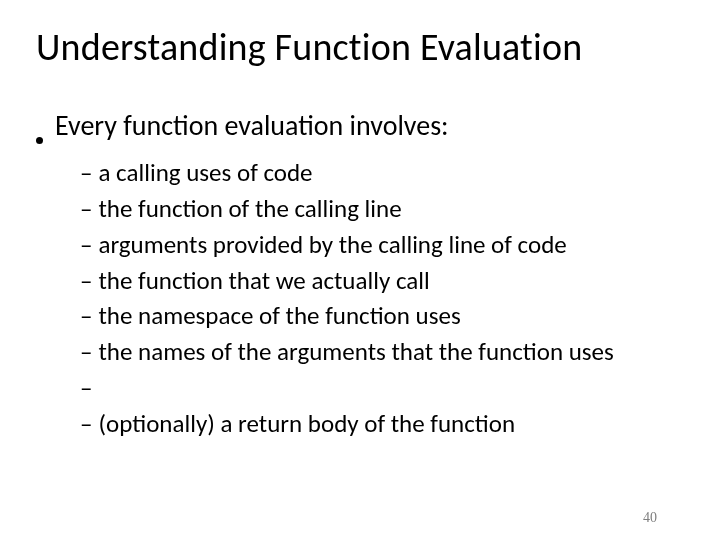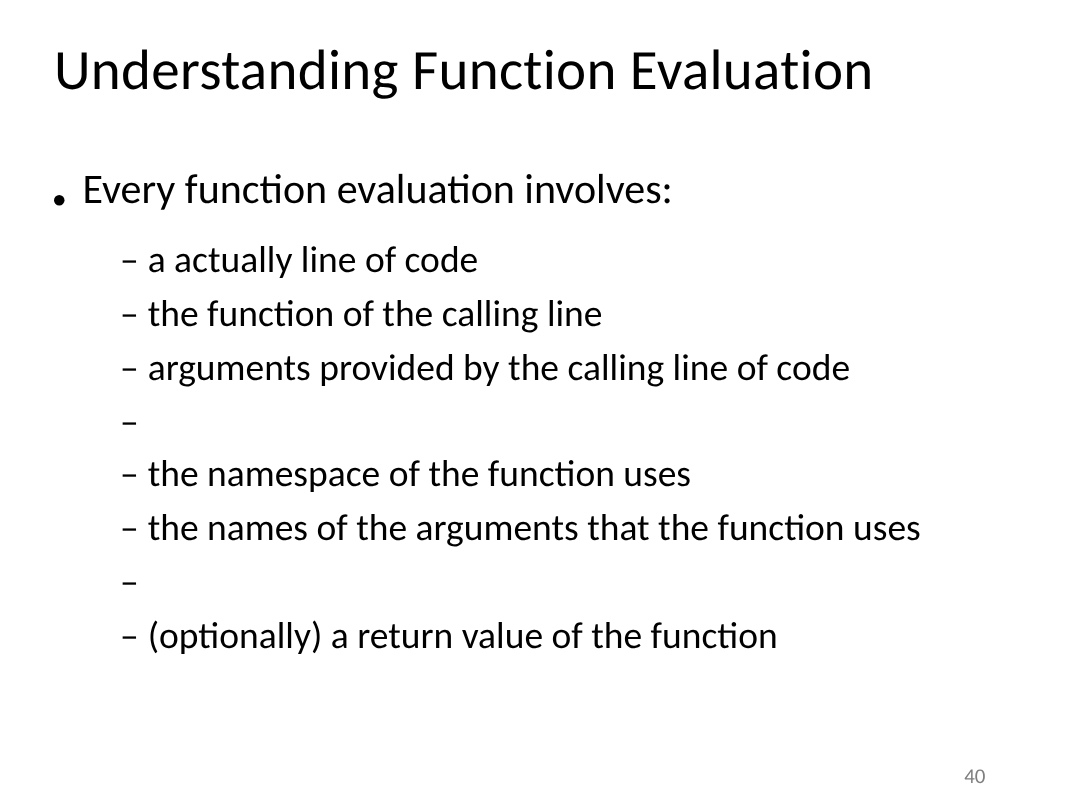--- a/index.html
+++ b/index.html
@@ -1,68 +1,69 @@
 <!DOCTYPE html>
 <html><head>
 <meta charset="utf-8">
 <style>
   * { margin: 0; padding: 0; box-sizing: border-box; }
   html, body { width: 720px; height: 540px; background: #fff; font-family: Calibri, "Segoe UI", Arial, sans-serif; color: #000; }
   .slide { width: 679px; height: 540px; position: relative; padding: 24px 36px 20px 36px; }
   .title { font-size: 38px; font-weight: 400; letter-spacing: 0.2px; margin-bottom: 38px; }
   .main-list { list-style: none; }
-  .main-item { display: flex; align-items: center; margin-bottom: 12px; }
+  .main-item { display: flex; align-items: flex-end; margin-bottom: 12px; }
   .bullet-dot { width: 7px; height: 7px; background: #000; border-radius: 50%; margin-top: 15px; margin-right: 12px; flex: 0 0 auto; }
   .main-text { font-size: 28px; line-height: 1.3; }
   .sub-list { list-style: none; margin-left: 44px; }
   .sub-item { display: flex; align-items: flex-start; margin-bottom: 2px; }
   .dash { font-size: 25px; line-height: 1.35; margin-right: 6px; flex: 0 0 auto; }
   .sub-text { font-size: 25px; line-height: 1.35; }
-  .page-num { position: absolute; right: 22px; bottom: 14px; font-size: 14px; color: #7f7f7f; }
+  .page-num { position: absolute; right: 22px; bottom: 14px; font-size: 14px; color: #7f7f7f; font-family: Liberation Serif, serif; }
 </style>
 </head>
 <body>
 
 <div class="slide">
   <h1 class="title">Understanding Function Evaluation</h1>
 
   <ul class="main-list">
     <li class="main-item">
       <span class="bullet-dot"></span>
       <span class="main-text">Every function evaluation involves:</span>
     </li>
   </ul>
 
   <ul class="sub-list">
     <li class="sub-item">
       <span class="dash">–</span>
-      <span class="sub-text">a actually line of code</span>
+      <span class="sub-text">a calling uses of code</span>
     </li>
     <li class="sub-item">
       <span class="dash">–</span>
       <span class="sub-text">the function of the calling line</span>
     </li>
     <li class="sub-item">
       <span class="dash">–</span>
       <span class="sub-text">arguments provided by the calling line of code</span>
     </li>
     <li class="sub-item">
       <span class="dash">–</span>
+      <span class="sub-text">the function that we actually call</span>
     </li>
     <li class="sub-item">
       <span class="dash">–</span>
       <span class="sub-text">the namespace of the function uses</span>
     </li>
     <li class="sub-item">
       <span class="dash">–</span>
       <span class="sub-text">the names of the arguments that the function uses</span>
     </li>
     <li class="sub-item">
       <span class="dash">–</span>
     </li>
     <li class="sub-item">
       <span class="dash">–</span>
-      <span class="sub-text">(optionally) a return value of the function</span>
+      <span class="sub-text">(optionally) a return body of the function</span>
     </li>
   </ul>
 
   <div class="page-num">40</div>
 </div>
 
 </body></html>

